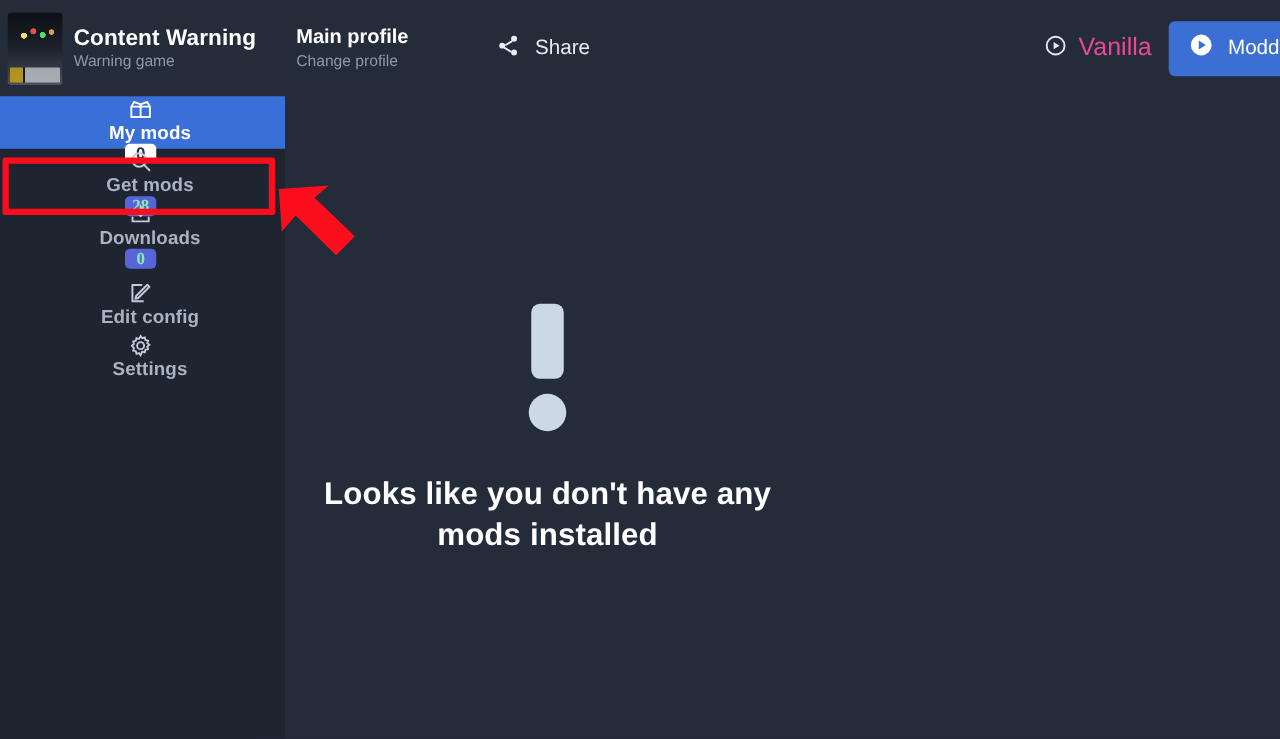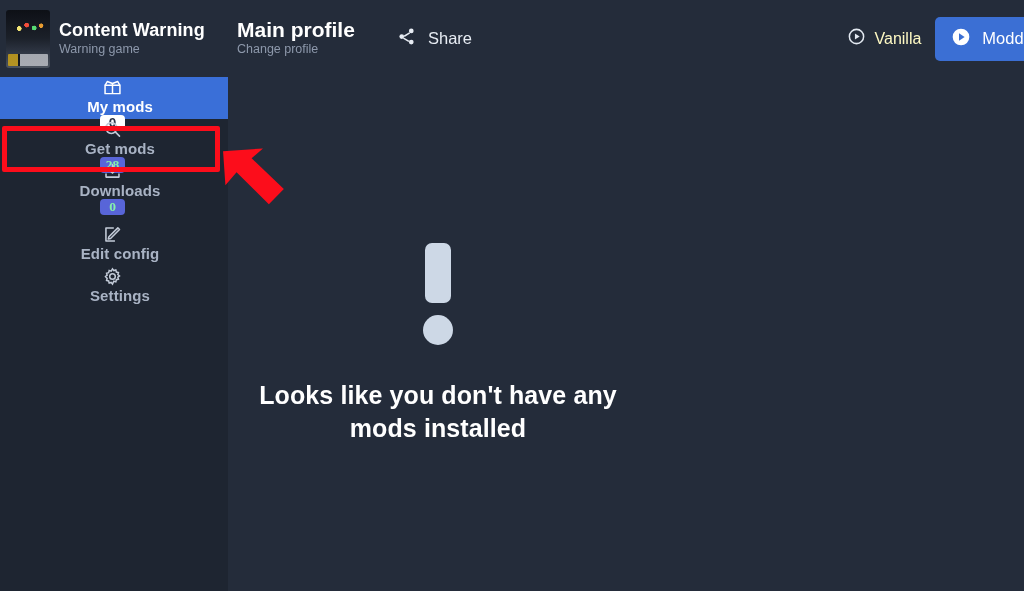--- a/index.html
+++ b/index.html
@@ -77,21 +77,21 @@
     color: #8d98ab;
     line-height: 17px;
     margin-top: 1px;
   }
 
   .profile-block {
     margin-left: 9px;
     width: 150px;
   }
   .profile-title {
-    font-size: 21px;
+    font-size: 16px;
     font-weight: bold;
     color: #ffffff;
     line-height: 20px;
     white-space: nowrap;
   }
   .profile-sub {
     font-size: 12.5px;
     color: #8d98ab;
     line-height: 17px;
     margin-top: 1px;
@@ -124,22 +124,22 @@
     display: flex;
     align-items: center;
     gap: 9px;
     height: 41px;
     padding: 0 14px;
     border-radius: 5px;
     cursor: pointer;
     background: transparent;
   }
   .vanilla-label {
-    font-size: 16px;
-    color: #fef9c3;
+    font-size: 20px;
+    color: #ec4899;
     white-space: nowrap;
   }
 
   .modded-btn {
     display: flex;
     align-items: center;
     gap: 11px;
     height: 44px;
     padding: 0 16px;
     margin-right: -34px;

